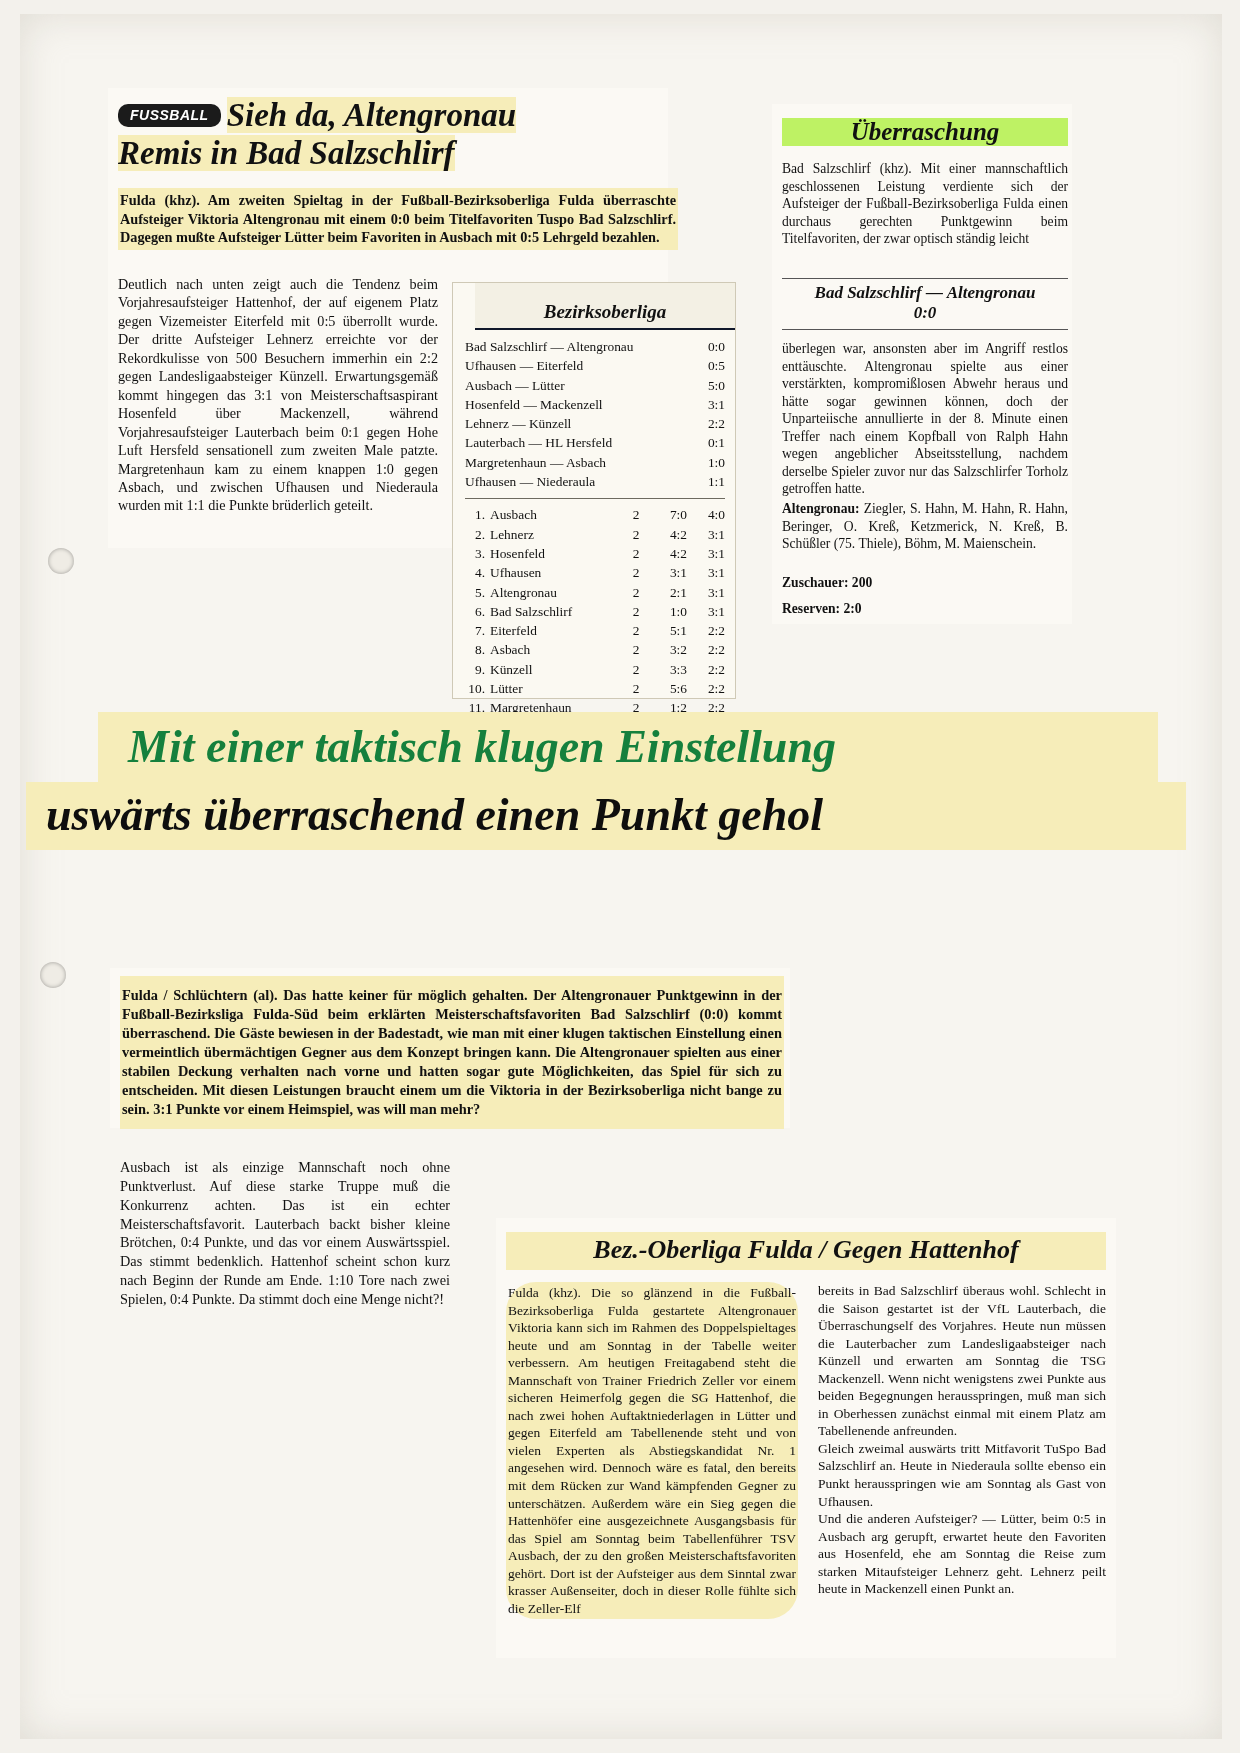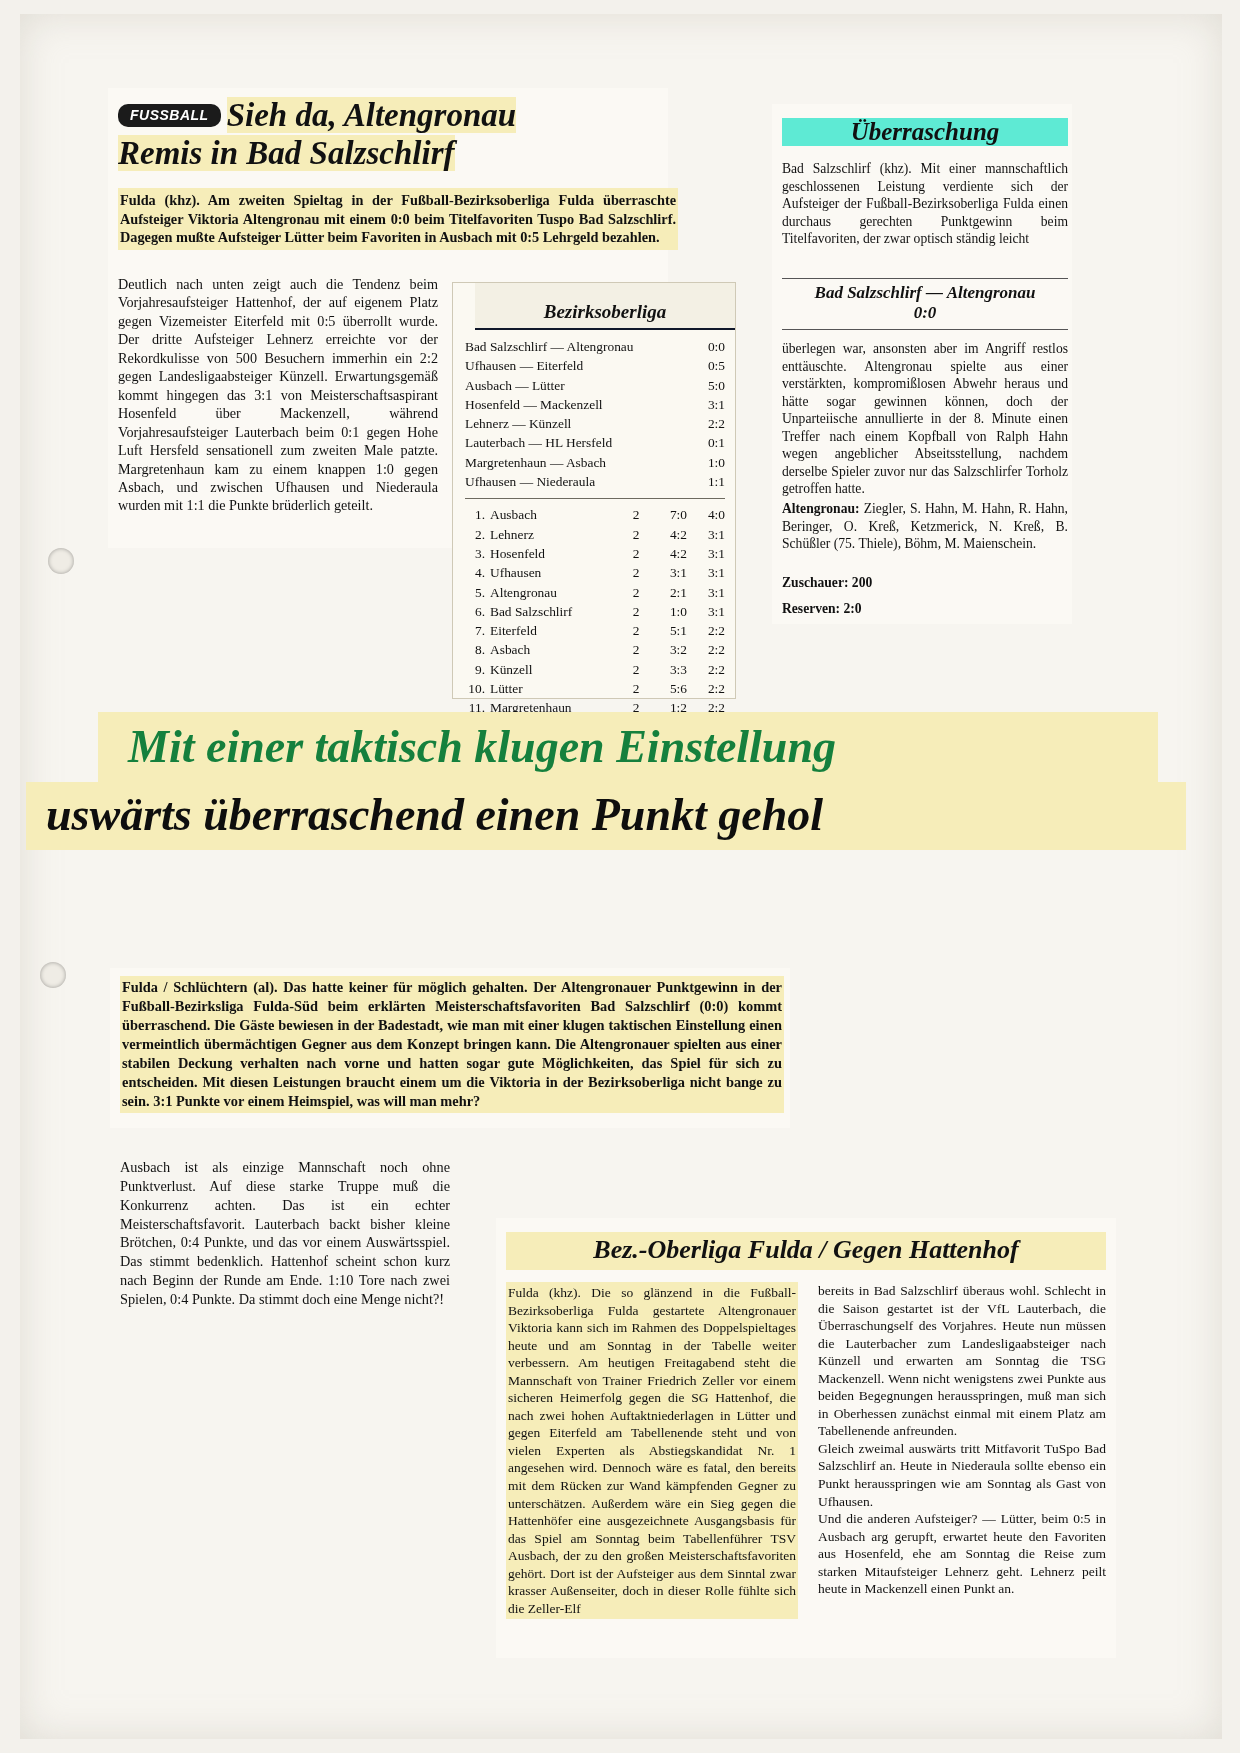--- a/index.html
+++ b/index.html
@@ -145,21 +145,21 @@
     left: 772px; top: 104px; width: 300px; height: 520px;
   }
   .r-head {
     position: absolute;
     left: 782px; top: 118px; width: 286px;
     text-align: center;
     font-family: "Liberation Serif", serif;
     font-weight: bold;
     font-style: italic;
     font-size: 25px;
-    background: #5eead4;
+    background: #bef264;
   }
   .r-lead {
     position: absolute;
     left: 782px; top: 160px; width: 286px;
     font-size: 13.6px;
     line-height: 1.29;
     text-align: justify;
   }
   .r-sub {
     position: absolute;
@@ -233,21 +233,21 @@
   
   #clip-a2 { left: 110px; top: 968px; width: 680px; height: 160px; }
   .a2-lead {
     position: absolute;
     left: 120px; top: 976px; width: 660px;
     font-weight: bold;
     font-size: 14.4px;
     line-height: 1.32;
     text-align: justify;
     background: #f6edb9;
-    padding: 2px 2px;
+    padding: 10px 2px;
   }
   .a2-body {
     position: absolute;
     left: 120px; top: 1158px; width: 330px;
     font-size: 14.3px;
     line-height: 1.32;
     text-align: justify;
   }
 
   
@@ -269,20 +269,21 @@
     position: absolute;
     left: 506px; top: 1282px; width: 600px;
     display: flex;
     gap: 20px;
   }
   .b-col {
     width: 290px;
     font-size: 13.5px;
     line-height: 1.30;
     text-align: justify;
+    border-radius: 30px;
   }
   .b-col.left { background: #f6edb9; padding: 2px 2px; }
 </style>
 </head>
 <body>
 
 <div class="page">
   <div class="scan-bg"></div>
 
   <div class="punch" style="left:48px; top:548px;"></div>

